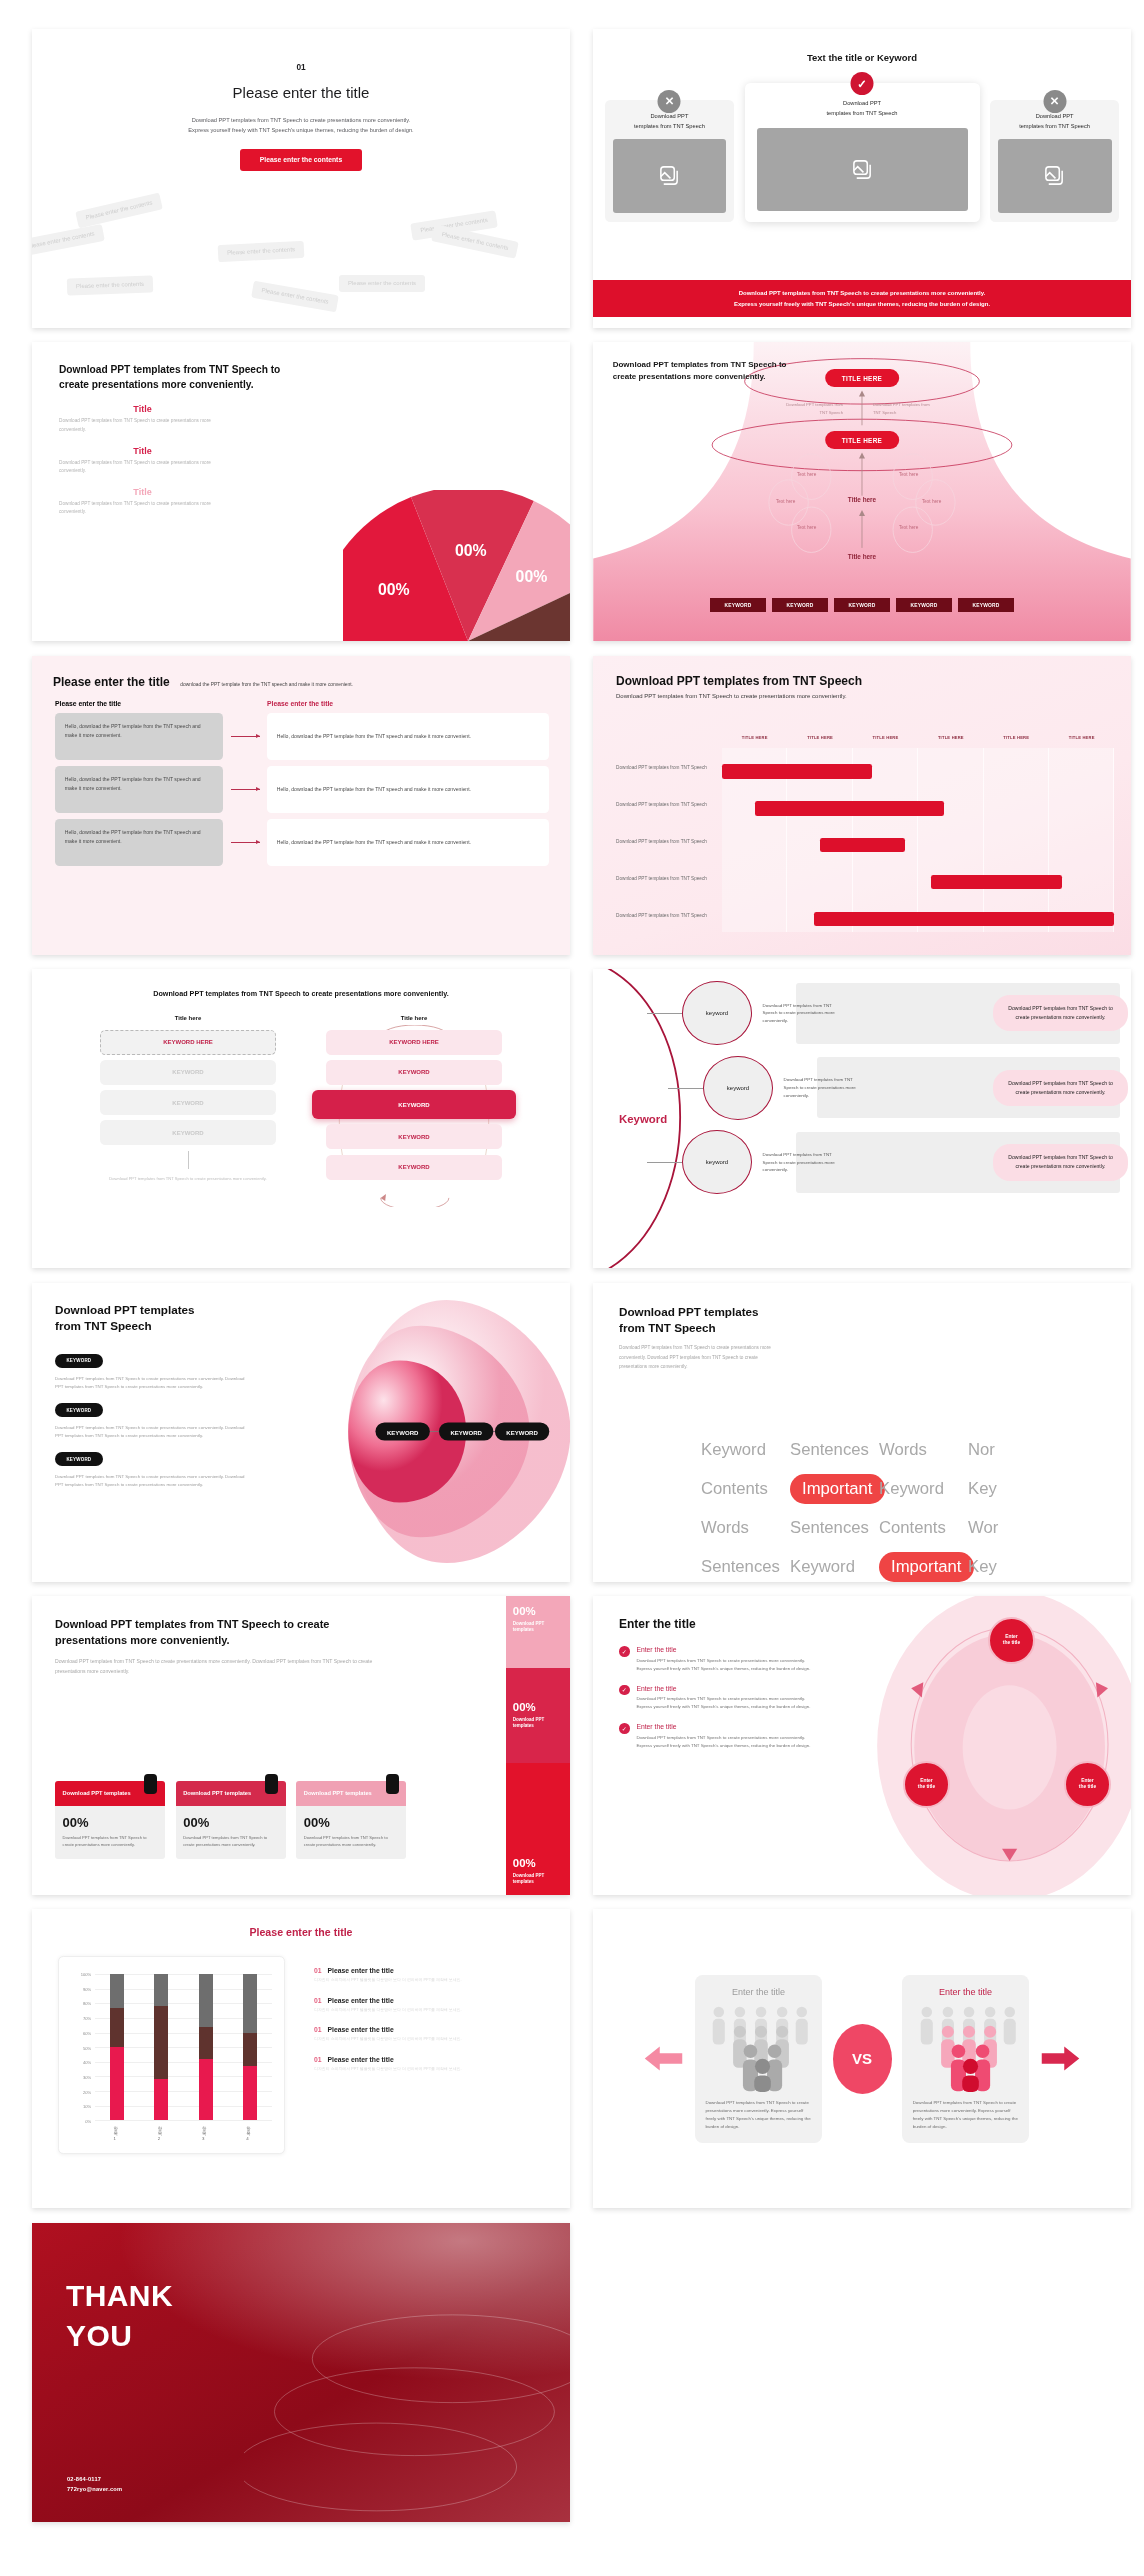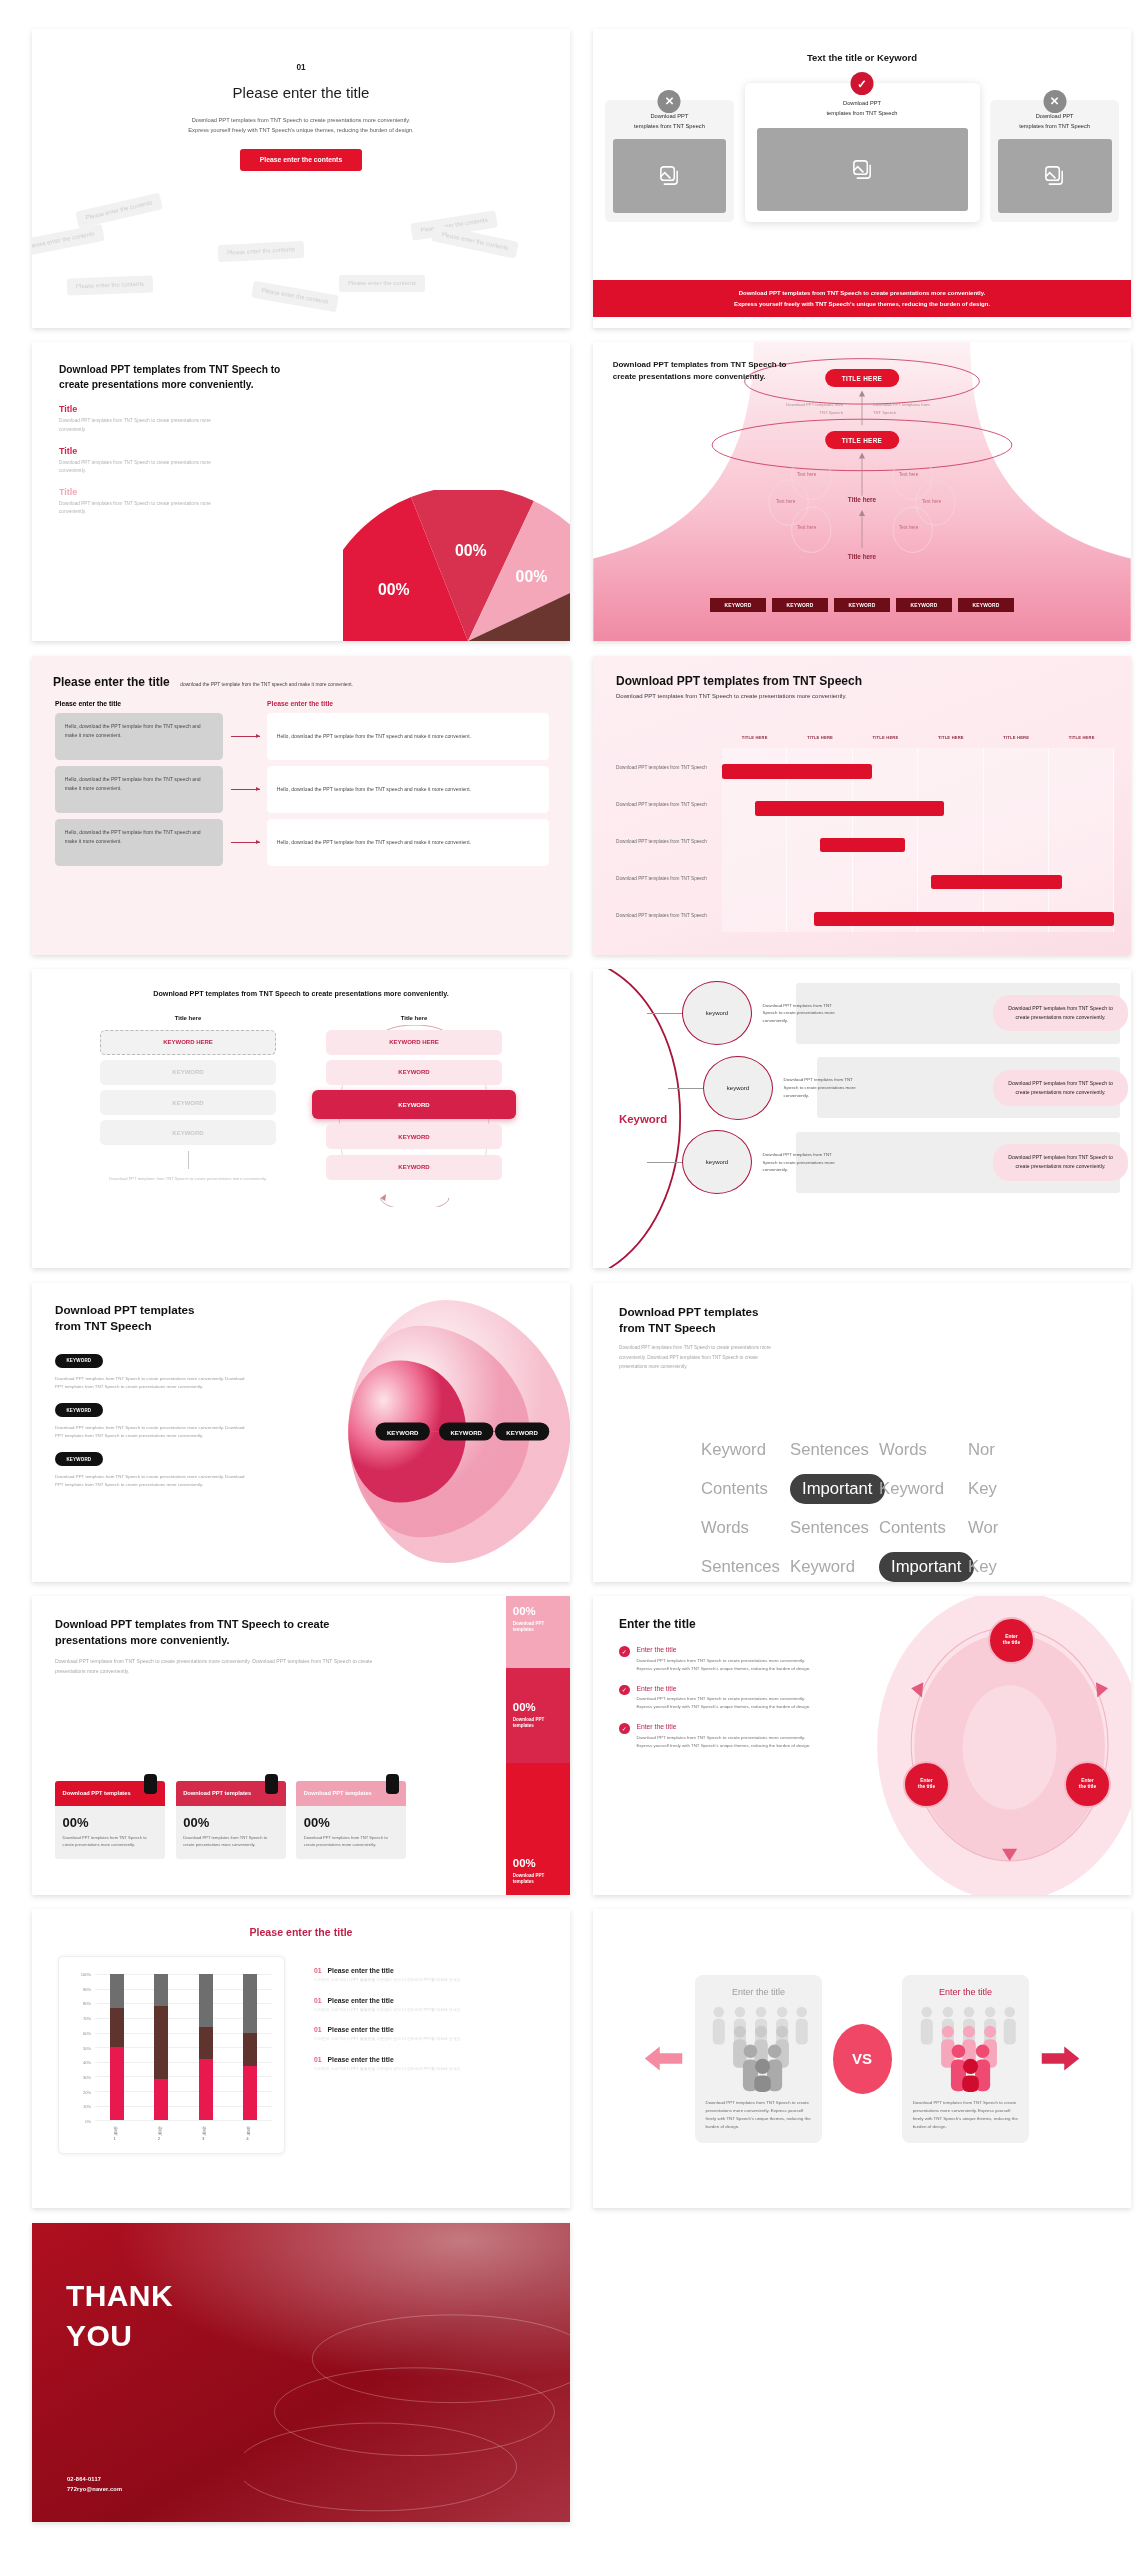--- a/index.html
+++ b/index.html
@@ -52,21 +52,21 @@
             display:flex;align-items:center;justify-content:center;color:#fff;font-size:11.4px;font-weight:700;}
   .s3-card .cap{font-size:5.7px;color:#2a2a2a;line-height:1.75;}
   .s3-img{background:#a5a5a5;border-radius:3px;margin-top:6.8px;height:74px;display:flex;align-items:center;justify-content:center;}
   .s3-card.mid .s3-img{height:83px;margin-top:9px;}
   .s3-band{position:absolute;left:0;right:0;bottom:10.6px;background:#dd0f2b;color:#fff;text-align:center;
            font-size:6px;font-weight:600;line-height:1.85;padding:7.6px 0;}
   
   .s4-title{font-size:10.2px;font-weight:700;color:#111;line-height:1.42;margin:21px 0 0 27px;width:250px;}
   .s4-list{margin:12px 0 0 27px;width:167px;}
   .s4-item{margin-bottom:11.4px;}
-  .s4-k{font-size:9px;font-weight:700;margin-bottom:3px;}
+  .s4-k{font-size:9px;font-weight:700;margin-bottom:3px;text-align:center;}
   .s4-t{font-size:4.7px;color:#b3b3b3;line-height:1.8;}
   .pie{position:absolute;right:-23px;bottom:0;width:250px;height:151px;}
   
   .s5-head{position:absolute;left:19.7px;top:16.7px;font-size:8px;font-weight:700;color:#161616;line-height:1.5;width:174px;}
   .pill{position:absolute;background:#e2122b;color:#fff;border-radius:15px;font-size:6.4px;font-weight:700;
         padding:5.3px 16.7px;letter-spacing:0.3px;left:50%;transform:translateX(-50%);}
   .kw-chip{background:#6e0c18;color:#fff;font-size:4.9px;font-weight:700;padding:4.5px 0;width:56px;text-align:center;letter-spacing:0.2px;}
   .fn-txt{position:absolute;font-size:4.2px;color:#b58a92;text-align:right;line-height:1.7;}
   .fn-t{position:absolute;font-size:4.7px;color:#c0697c;}
   .fn-big{position:absolute;font-size:6.4px;font-weight:700;color:#8f2338;left:50%;transform:translateX(-50%);}
@@ -102,21 +102,21 @@
         text-align:center;padding:9px 10.6px;width:135px;margin-left:auto;margin-right:3px;}
   
   .s10-h{font-size:11.7px;font-weight:700;color:#111;line-height:1.38;}
   .blk{display:inline-block;background:#111;color:#fff;font-size:4.5px;font-weight:700;border-radius:9.8px;padding:4.5px 11.4px;letter-spacing:0.2px;}
   .s10-t{font-size:4.4px;color:#9d9d9d;line-height:1.85;margin-top:6.8px;width:197px;}
   
   .s11-h{font-size:11.7px;font-weight:700;color:#111;line-height:1.38;}
   .s11-s{font-size:4.7px;color:#a5a5a5;line-height:1.95;margin-top:7.6px;width:163px;}
   .wgrid{position:absolute;left:108px;top:148px;display:grid;grid-template-columns:repeat(4,89px);grid-auto-rows:39px;align-items:center;}
   .w{font-size:16.7px;color:#a9a9a9;font-weight:400;}
-  .w.imp{background:#404040;color:#fff;border-radius:19.7px;padding:5.3px 12px;justify-self:start;font-size:16.7px;}
+  .w.imp{background:#ef4444;color:#fff;border-radius:19.7px;padding:5.3px 12px;justify-self:start;font-size:16.7px;}
   
   .s12-h{font-size:11px;font-weight:700;color:#111;line-height:1.42;width:326px;}
   .s12-s{font-size:5.1px;color:#a8a8a8;line-height:1.9;margin-top:9px;width:341px;}
   .kcard{width:110px;}
   .kcard .top{color:#fff;font-size:5.7px;font-weight:700;line-height:1.5;padding:8.3px 7.6px;border-radius:3px 3px 0 0;}
   .kcard .bot{background:#f0f0f0;padding:8.3px 7.6px 10.6px;border-radius:0 0 3px 3px;}
   .kcard .num{font-size:13px;font-weight:700;color:#161616;}
   .kcard .txt{font-size:4.1px;color:#6e6e6e;line-height:1.75;margin-top:4.5px;}
   .knob{position:absolute;top:-6.8px;right:7.6px;width:13px;height:19.7px;background:#111;border-radius:3.8px;}
   .rail{position:absolute;right:0;top:0;bottom:0;width:64px;}

